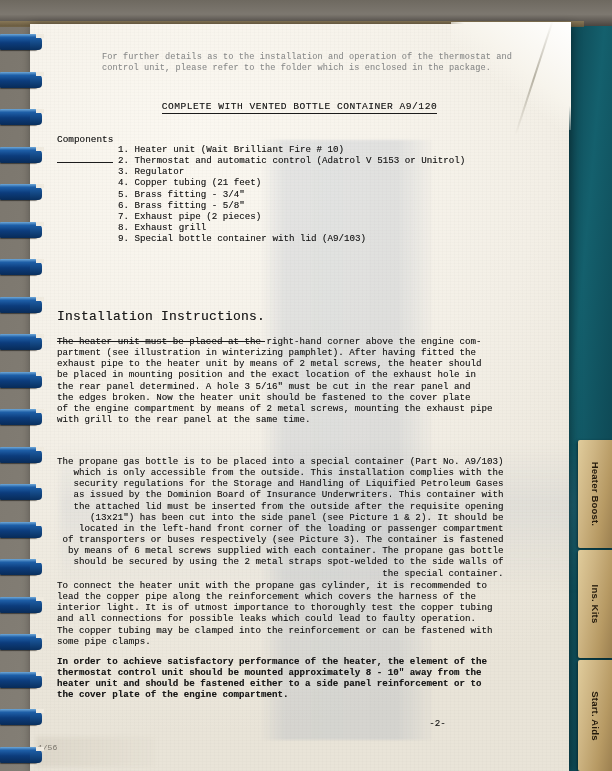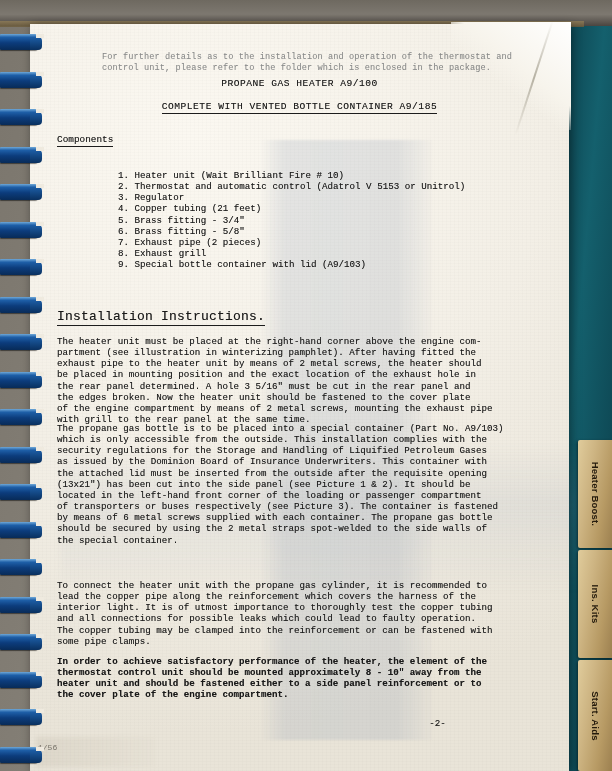--- a/index.html
+++ b/index.html
@@ -211,26 +211,26 @@
   }
   .h-components {
     position: absolute;
     left: 27px;
     top: 110px;
     font-size: 9.4px;
   }
   .h-components span,
   .h-install span {
     border-bottom: 1px solid #1c1c1c;
-    padding-bottom: 1px;
+    padding-bottom: 17px;
   }
   .comp-list {
     position: absolute;
     left: 88px;
-    top: 146px;
+    top: 120px;
     white-space: pre;
   }
   .comp-note {
     position: absolute;
     left: 88px;
     top: 265px;
     white-space: pre;
   }
   .h-install {
     position: absolute;
@@ -238,21 +238,21 @@
     top: 287px;
     font-size: 13px;
     letter-spacing: .2px;
   }
   .para {
     position: absolute;
     left: 27px;
     white-space: pre;
   }
   .p1 { top: 312px; }
-  .p2 { top: 399px; }
+  .p2 { top: 432px; text-align: right; }
   .p3 { top: 556px; }
   .p4 { top: 632px; font-weight: bold; }
   .pageno {
     position: absolute;
     left: 0; right: 0;
     top: 694px;
     text-align: center;
     font-size: 9.2px;
     padding-right: 14px;
   }
@@ -282,24 +282,23 @@
     <div class="shadow-band2"></div>
     <div class="corner-curl"></div>
     <div class="curl-edge"></div>
     <div class="bottom-smudge"></div>
 
     <div class="typed">
 
       <div class="bleed">For further details as to the installation and operation of the thermostat and
 control unit, please refer to the folder which is enclosed in the package.</div>
 
-      <div class="title1">PROPANE GAS HEATER A9/100</div>
 
       <div class="title2">
-        <span>COMPLETE WITH VENTED BOTTLE CONTAINER A9/185</span>
+        <span>COMPLETE WITH VENTED BOTTLE CONTAINER A9/120</span>
       </div>
 
       <div class="h-components">
         <span>Components</span>
       </div>
 
       <div class="comp-list">1. Heater unit (Wait Brilliant Fire # 10)
 2. Thermostat and automatic control (Adatrol V 5153 or Unitrol)
 3. Regulator
 4. Copper tubing (21 feet)

